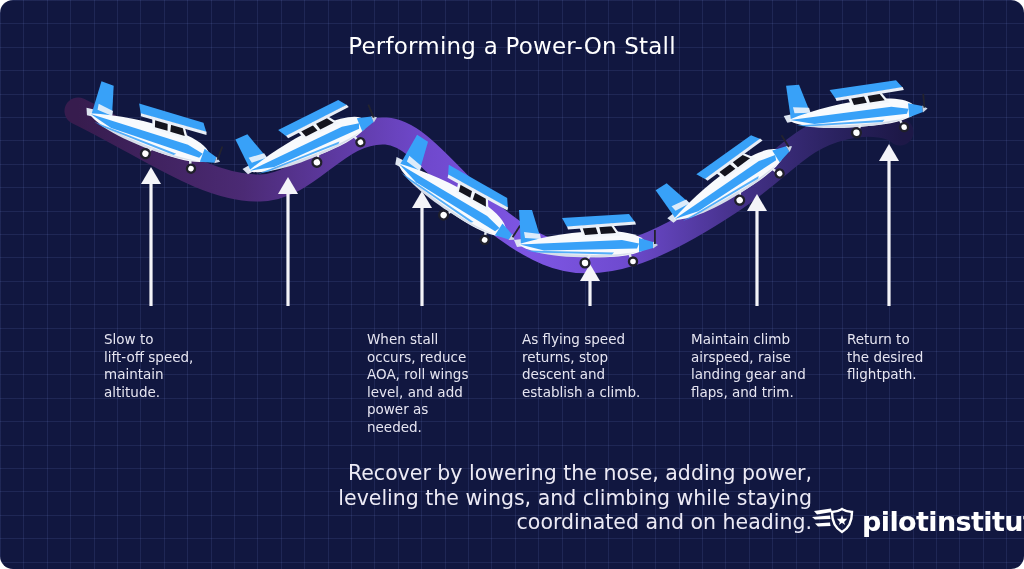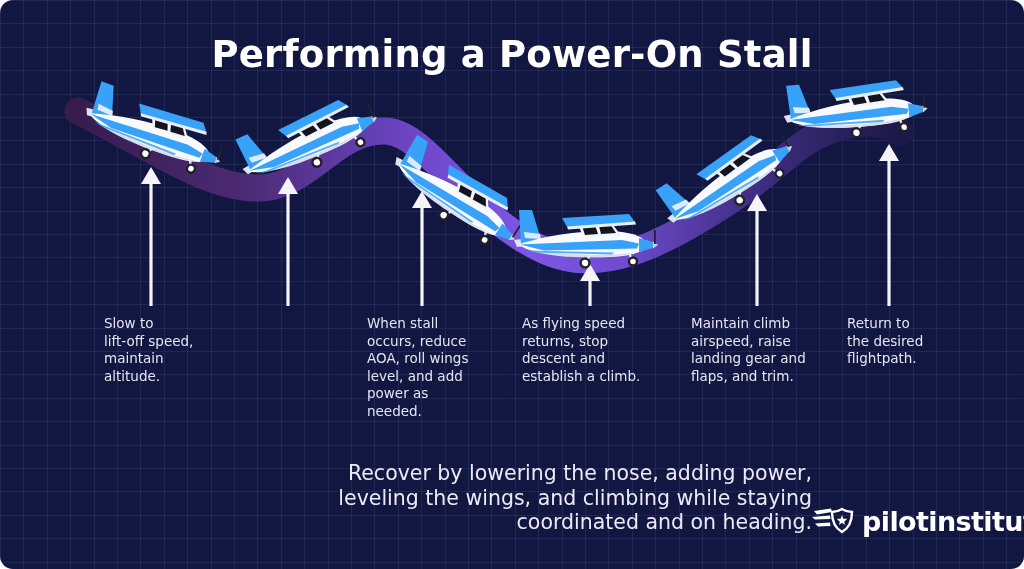--- a/index.html
+++ b/index.html
@@ -4,24 +4,24 @@
 <style>
   html,body{margin:0;padding:0;background:#ffffff;}
   .canvas{position:relative;width:1024px;height:569px;background:#ffffff;
           font-family:"DejaVu Sans",sans-serif;overflow:hidden;}
   .board{position:absolute;inset:0;border-radius:13px;overflow:hidden;
          background-color:#111740;
          background-image:
            repeating-linear-gradient(to right, rgba(126,146,226,0.13) 0 1px, transparent 1px 23.4px),
            repeating-linear-gradient(to bottom, rgba(126,146,226,0.13) 0 1px, transparent 1px 23.4px);}
   .title{position:absolute;left:0;top:33px;width:100%;text-align:center;
-         color:#ffffff;font-size:37px;font-weight:700;letter-spacing:0.2px;}
+         color:#ffffff;font-size:23px;font-weight:400;letter-spacing:0.2px;}
   .scene{position:absolute;left:0;top:0;width:1024px;height:569px;}
   .step-label{position:absolute;color:#e6e5f1;font-size:13.5px;line-height:17.5px;
-              white-space:pre-line;}
+              white-space:pre-line;margin-top:16px;}
   .recover-text{position:absolute;left:212px;top:461px;width:600px;text-align:right;
                 color:#eceaf5;font-size:20.5px;line-height:24.5px;white-space:pre-line;}
   .logo{position:absolute;left:812px;top:503px;display:flex;align-items:center;gap:6px;}
   .logo-text{color:#ffffff;font-size:27px;font-weight:700;letter-spacing:-0.6px;}
 </style>
 </head>
 <body>
 
 <div class="canvas">
   <div class="board">

